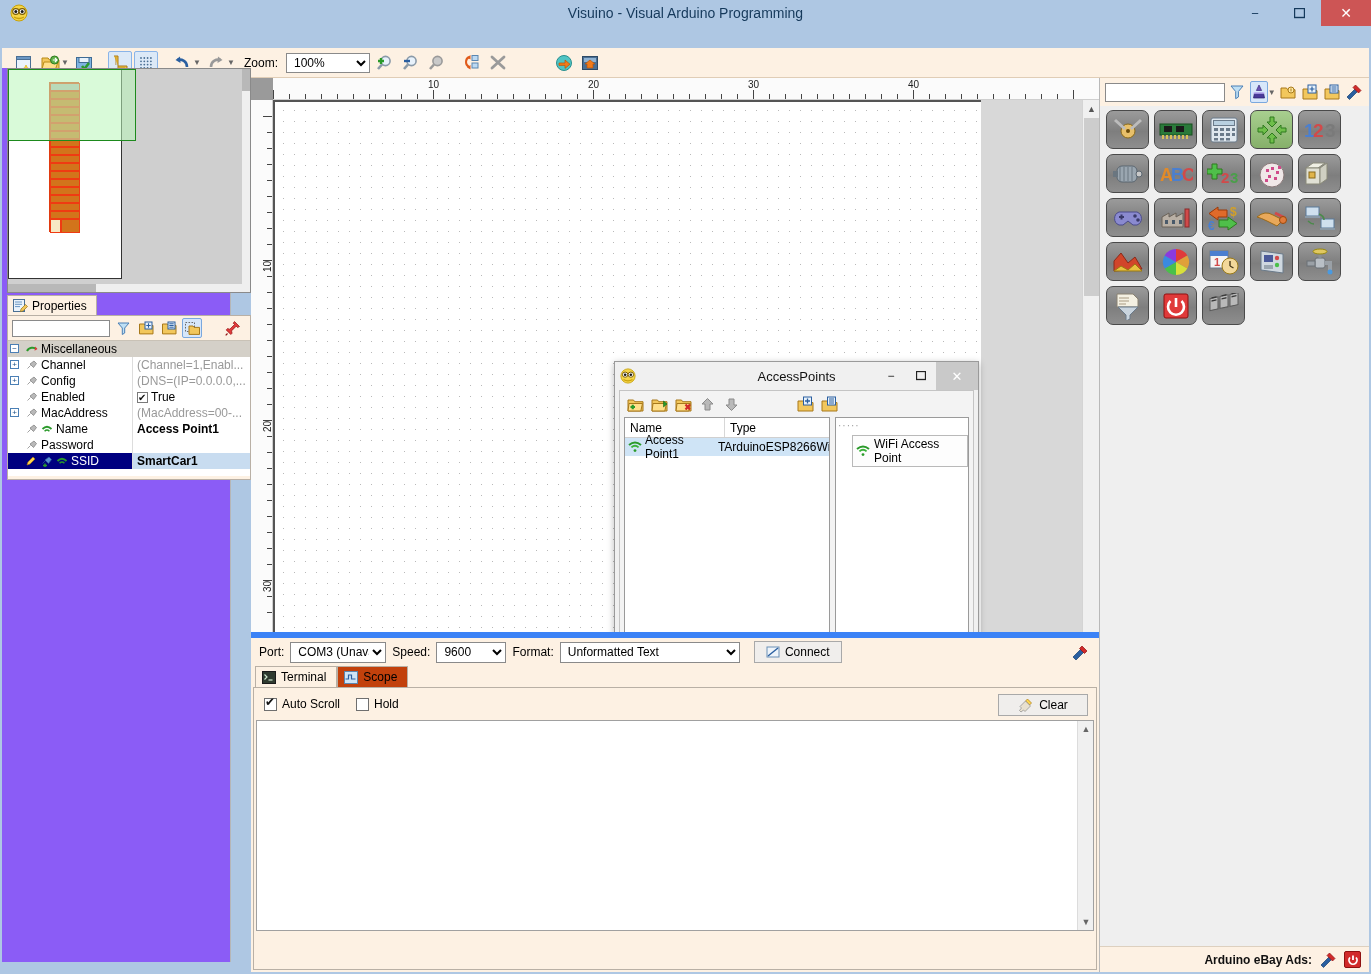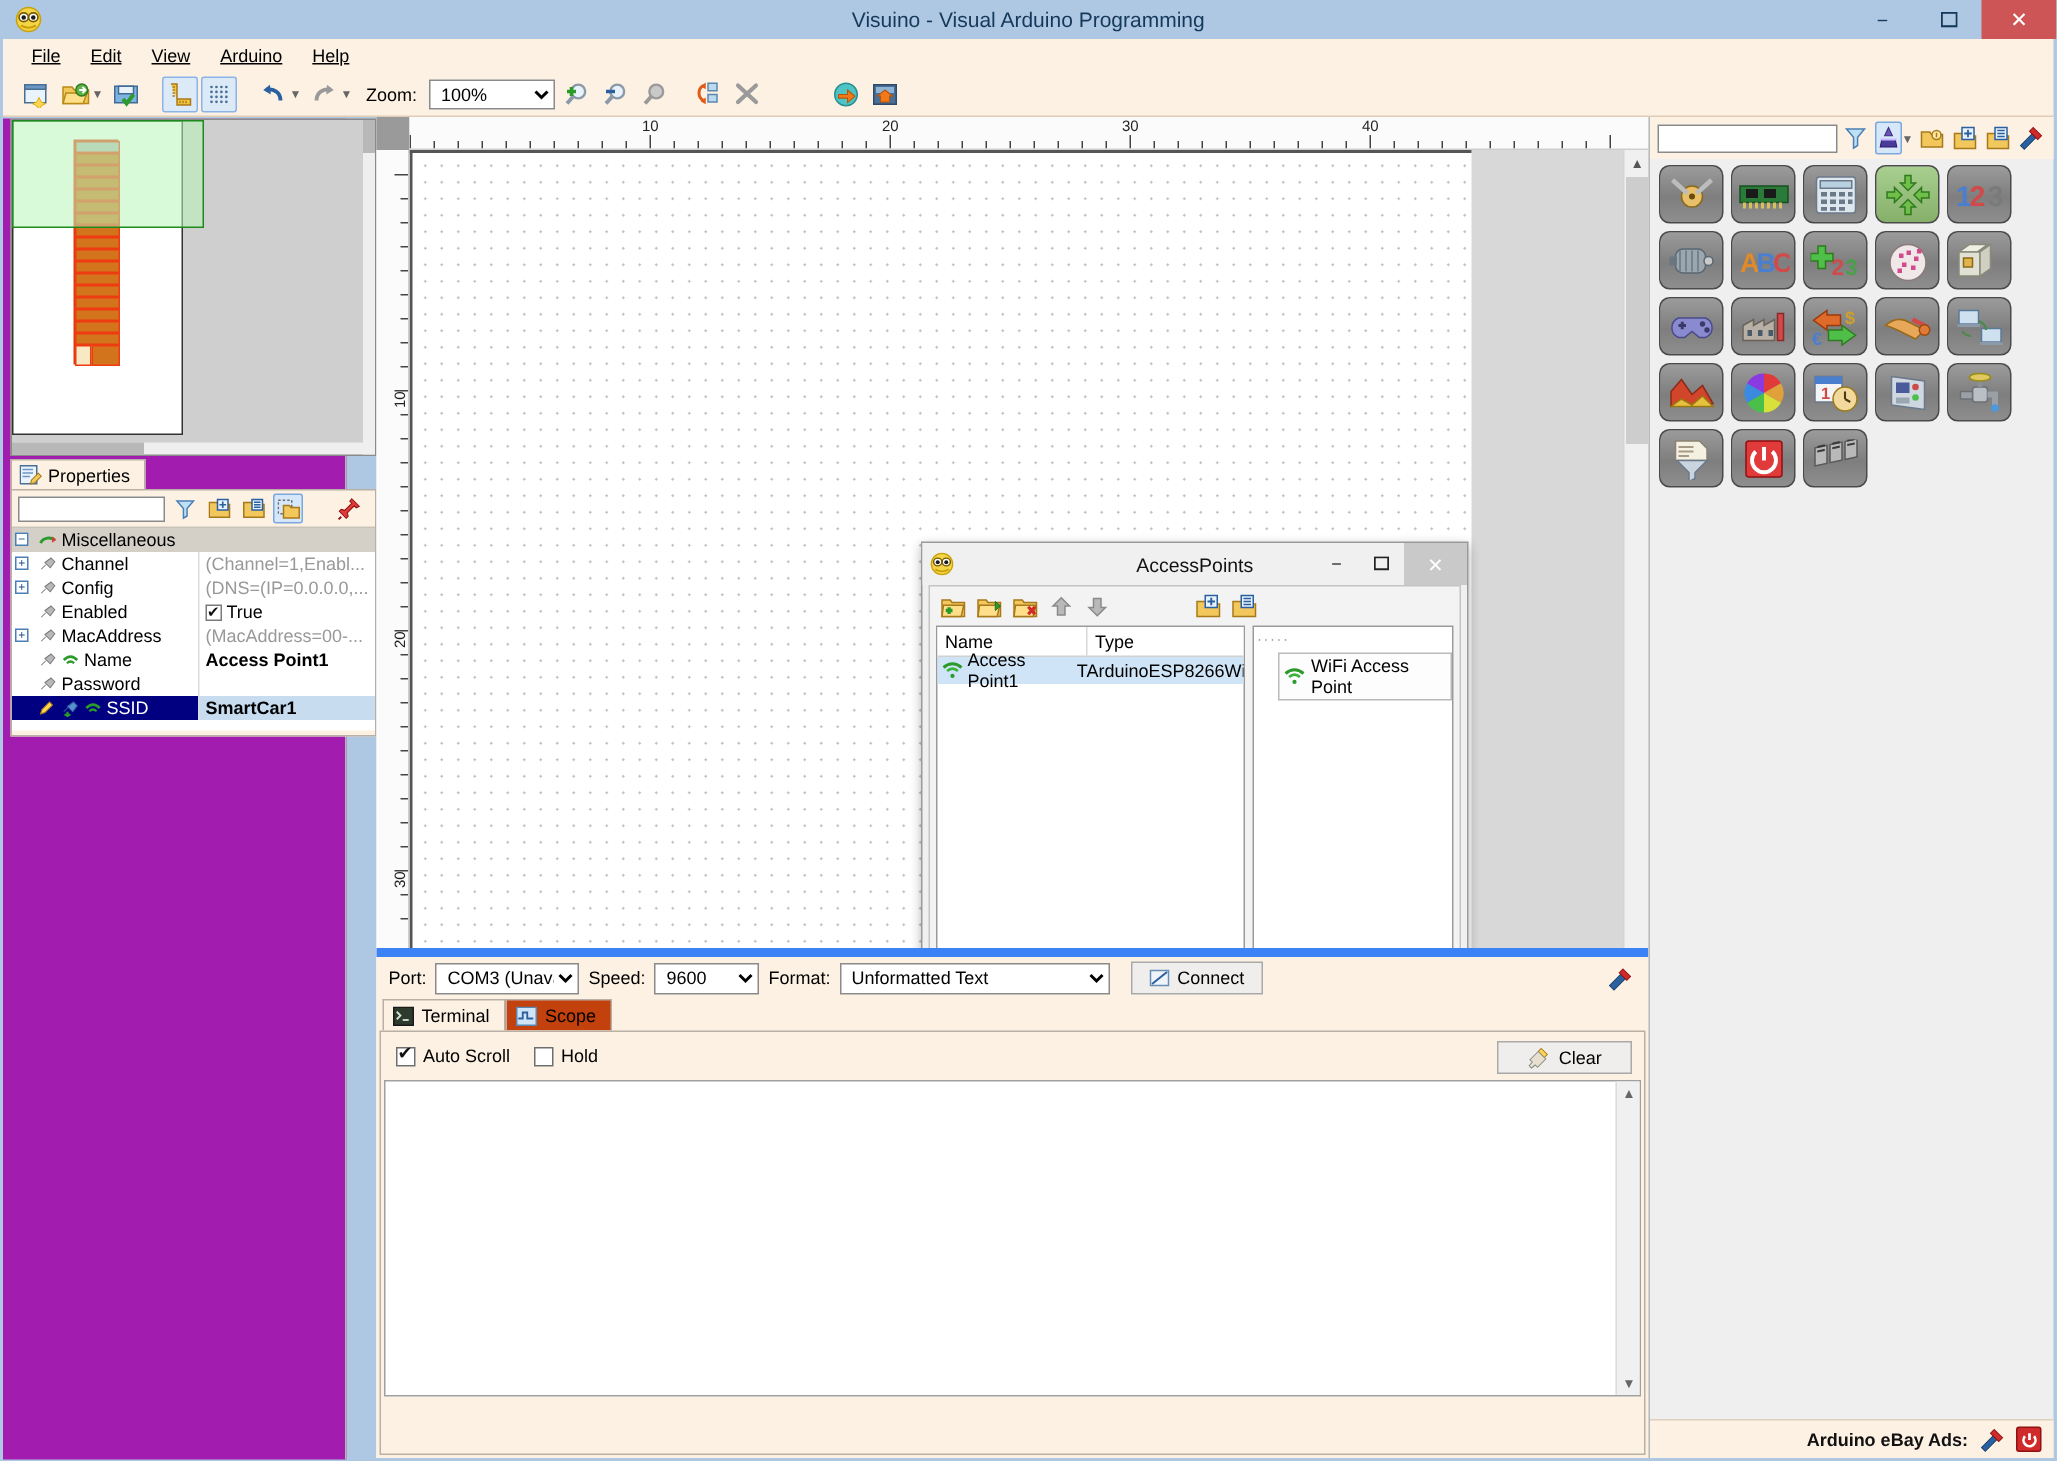--- a/index.html
+++ b/index.html
@@ -62,22 +62,22 @@
   .tb-sep { width: 8px; }
   .tb-caret { font-size: 8px; color: #666; margin-left: -4px; width: 10px; text-align:center;}
   .zoom-label { margin: 0 6px 0 6px; font-size: 12px; }
   .zoom-select {
     width: 84px; height: 20px; font-size: 12px; font-family: "Liberation Sans", sans-serif;
     border: 1px solid #8a8a8a; background: #fff; padding-left: 3px;
   }
 
   
   .left-col {
-    position: absolute; left: 2px; top: 79px; width: 229px; height: 894px;
-    background: #a21caf; border-right: 1px solid #b6b6b6;
+    position: absolute; left: 2px; top: 68px; width: 229px; height: 894px;
+    background: #8b5cf6; border-right: 1px solid #b6b6b6;
   }
   .navigator {
     position: absolute; left: 5px; top: 0px; width: 244px; height: 225px;
     background: #cfcfcf; border: 1px solid #8a8a8a; overflow: hidden;
   }
   .nav-page {
     position: absolute; left: 0px; top: 0px; width: 114px; height: 210px;
     background: #fff; border: 1px solid #333;
   }
   .nav-view {
@@ -394,27 +394,20 @@
       <div class="winbtn">−</div>
       <div class="winbtn">
         <svg width="11" height="11" viewBox="0 0 11 11">
             <rect x="0.5" y="0.5" width="10" height="9" fill="none" stroke="#15395b" stroke-width="1.4"></rect>
           </svg>
       </div>
       <div class="winbtn close">✕</div>
     </div>
   </div>
 
-  <div class="menubar">
-    <div class="menu-item"><u>File</u></div>
-    <div class="menu-item"><u>Edit</u></div>
-    <div class="menu-item"><u>View</u></div>
-    <div class="menu-item"><u>Arduino</u></div>
-    <div class="menu-item"><u>Help</u></div>
-  </div>
 
   <div class="toolbar">
     <div class="tb-btn">
       <svg width="18" height="18" viewBox="0 0 18 18">
         <rect x="1.5" y="2.5" width="14" height="12" fill="#eaf3fb" stroke="#4a6f94"></rect>
         <rect x="1.5" y="2.5" width="14" height="3" fill="#6b97c4" stroke="#4a6f94"></rect>
         <path d="M11 11 l1.4 2.8 2.8 1.4 -2.8 1.4 -1.4 2.8 -1.4-2.8 -2.8-1.4 2.8-1.4z" fill="#ffd64d" stroke="#d9a600" stroke-width="0.6"></path>
       </svg>
     </div>
     <div class="tb-btn">

